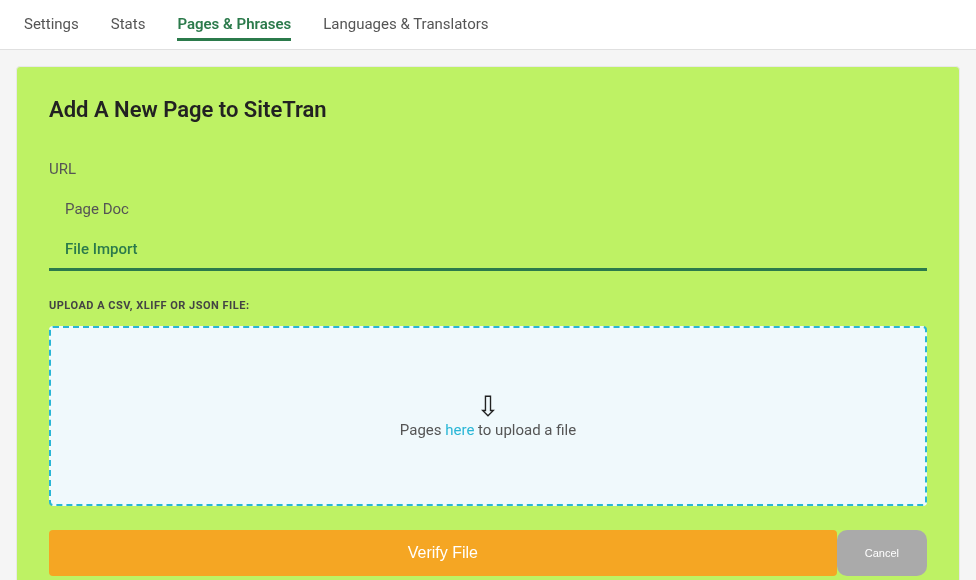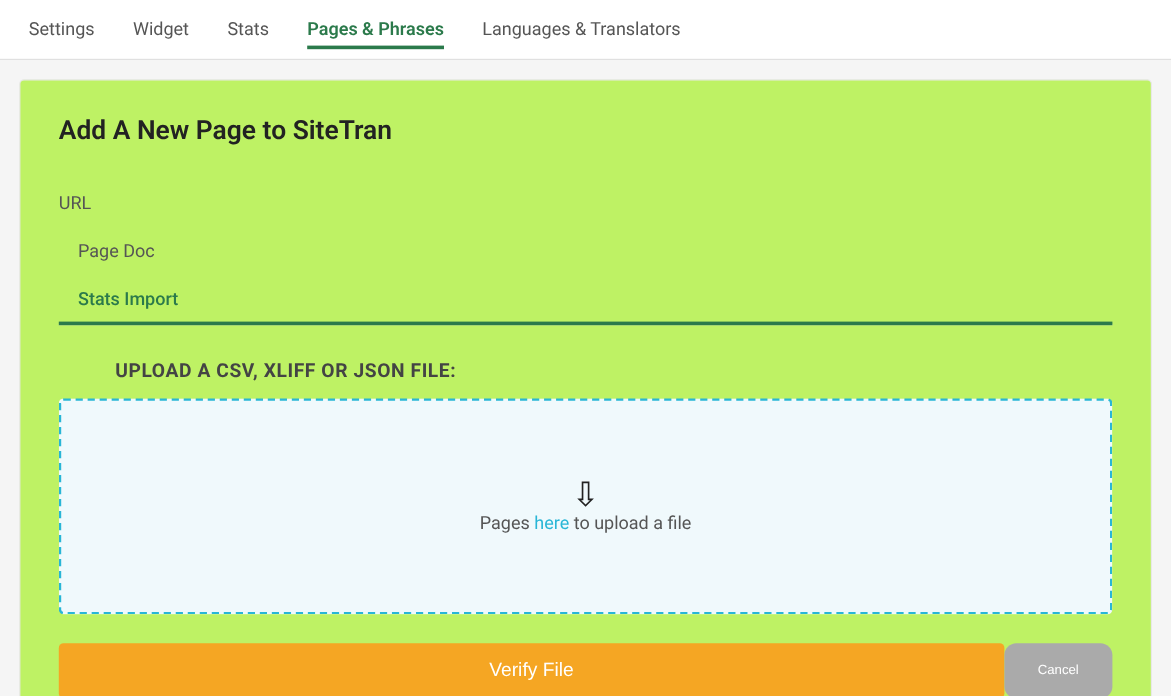--- a/index.html
+++ b/index.html
@@ -75,26 +75,25 @@
       padding-left: 0;
     }
 
     .tab.active {
       color: #2b7a4b;
       border-bottom: 3px solid #2b7a4b;
       font-weight: 500;
     }
 
     .upload-label {
-      font-size: 16px;
+      font-size: 11px;
       font-weight: 700;
       color: #444;
       letter-spacing: 0.5px;
       margin-bottom: 14px;
-      margin-left: 47px;
     }
 
     .drop-zone {
       border: 2px dashed #29b6d6;
       border-radius: 4px;
       background: #f0f9fc;
       display: flex;
       flex-direction: column;
       align-items: center;
       justify-content: center;
@@ -147,34 +146,33 @@
       font-size: 28px;
       color: #222;
       line-height: 1;
     }
   </style>
 </head>
 <body>
 
 <nav class="top-nav">
   <a class="tab">Settings</a>
-  <a class="tab">Widget</a>
   <a class="tab">Stats</a>
   <a class="tab active">Pages &amp; Phrases</a>
   <a class="tab">Languages &amp; Translators</a>
 </nav>
 
 <div class="main-content">
 
   <h1 class="page-title">Add A New Page to SiteTran</h1>
 
   <div class="tabs">
     <a class="tab">URL</a>
     <a class="tab">Page Doc</a>
-    <a class="tab active">Stats Import</a>
+    <a class="tab active">File Import</a>
   </div>
 
   <div>
     <p class="upload-label">UPLOAD A CSV, XLIFF OR JSON FILE:</p>
 
     <div class="drop-zone">
       <div class="download-arrow">⇩</div>
       <p class="drop-text">
         <span>Pages </span><span class="link">here</span><span> to upload a file</span>
       </p>

